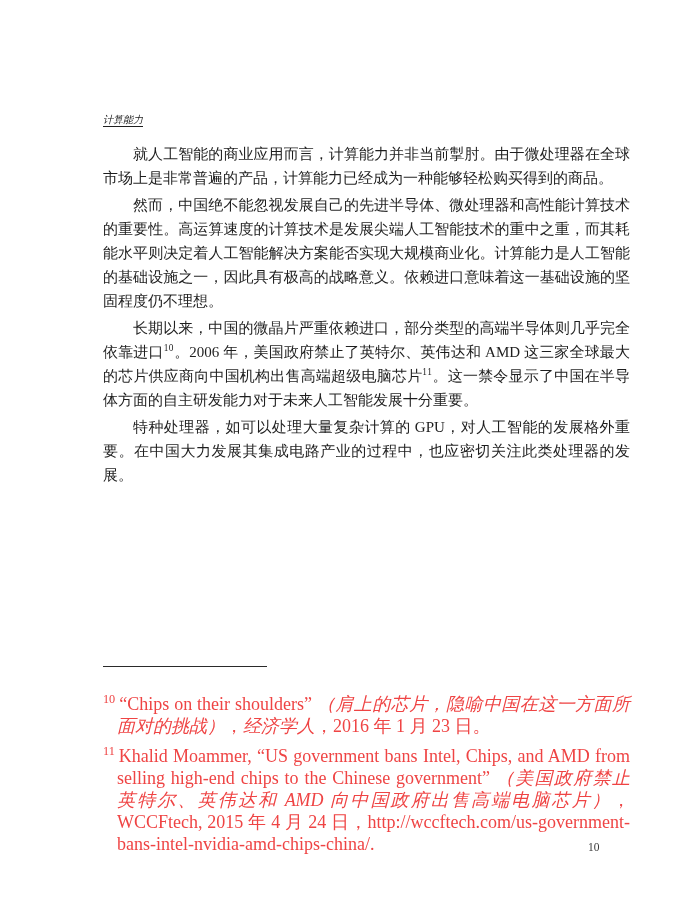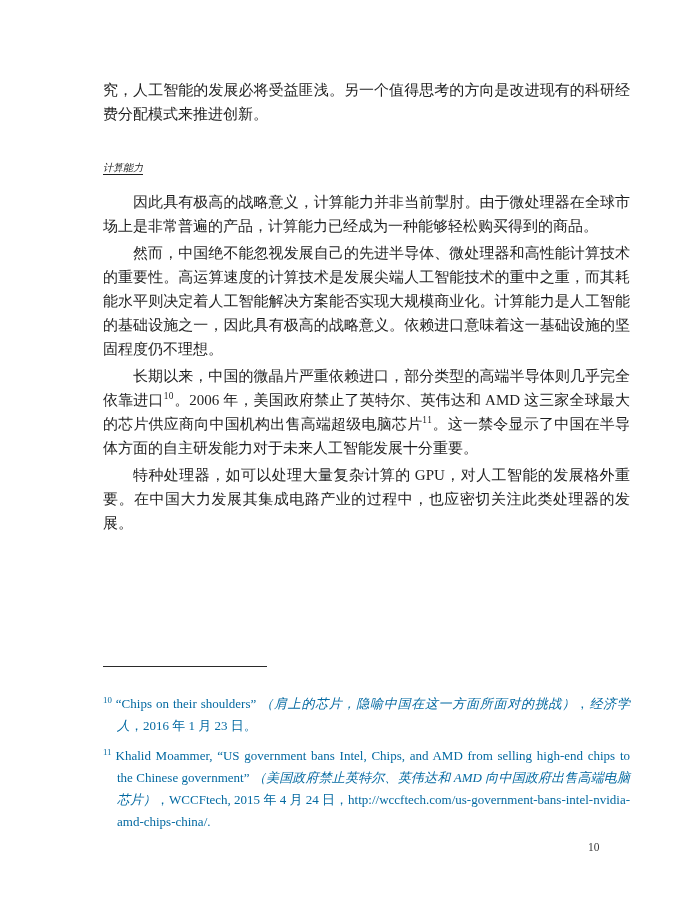--- a/index.html
+++ b/index.html
@@ -52,27 +52,27 @@
     top: 666px;
     width: 527px;
   }
   .footnote-separator {
     width: 164px;
     height: 0;
     border-top: 1.2px solid #2a2a2a;
     margin: 0 0 26px 0;
   }
   .footnote {
-    font-size: 13px;
+    font-size: 18px;
     line-height: 22px;
     text-align: justify;
     margin: 0 0 8px 0;
     padding-left: 14px;
     text-indent: -14px;
-    color: #0369a1;
+    color: #ef4444;
   }
   .footnote sup {
     font-size: 0.68em;
     line-height: 0;
     vertical-align: super;
     margin-right: 4px;
   }
   .fn-italic { font-style: italic; }
   .page-number {
     position: absolute;
@@ -81,26 +81,25 @@
     font-size: 11.5px;
     color: #3a3a3a;
   }
 </style>
 </head>
 <body>
 
 <div class="page">
 
   <div class="body-text">
-    <p class="para">究，人工智能的发展必将受益匪浅。另一个值得思考的方向是改进现有的科研经费分配模式来推进创新。</p>
 
     <h3 class="section-heading"><span class="underline">计算能力</span></h3>
 
     <div id="paragraphs">
-        <p class="para indent"><span>因此具有极高的战略意义，计算能力并非当前掣肘。由于微处理器在全球市场上是非常普遍的产品，计算能力已经成为一种能够轻松购买得到的商品。</span></p>
+        <p class="para indent"><span>就人工智能的商业应用而言，计算能力并非当前掣肘。由于微处理器在全球市场上是非常普遍的产品，计算能力已经成为一种能够轻松购买得到的商品。</span></p>
         <p class="para indent"><span>然而，中国绝不能忽视发展自己的先进半导体、微处理器和高性能计算技术的重要性。高运算速度的计算技术是发展尖端人工智能技术的重中之重，而其耗能水平则决定着人工智能解决方案能否实现大规模商业化。计算能力是人工智能的基础设施之一，因此具有极高的战略意义。依赖进口意味着这一基础设施的坚固程度仍不理想。</span></p>
         <p class="para indent"><span>长期以来，中国的微晶片严重依赖进口，部分类型的高端半导体则几乎完全依靠进口</span><sup>10</sup><span>。2006 年，美国政府禁止了英特尔、英伟达和 AMD 这三家全球最大的芯片供应商向中国机构出售高端超级电脑芯片</span><sup>11</sup><span>。这一禁令显示了中国在半导体方面的自主研发能力对于未来人工智能发展十分重要。</span></p>
         <p class="para indent"><span>特种处理器，如可以处理大量复杂计算的 GPU，对人工智能的发展格外重要。在中国大力发展其集成电路产业的过程中，也应密切关注此类处理器的发展。</span></p>
       </div>
   </div>
 
   <div class="footnote-area">
     <div class="footnote-separator"></div>
     <div id="footnotes">
         <div class="footnote"><sup>10</sup><span>“Chips on their shoulders” </span><span class="fn-italic">（肩上的芯片，隐喻中国在这一方面所面对的挑战）</span><span>，</span><span class="fn-italic">经济学人</span><span>，2016 年 1 月 23 日。</span></div>

